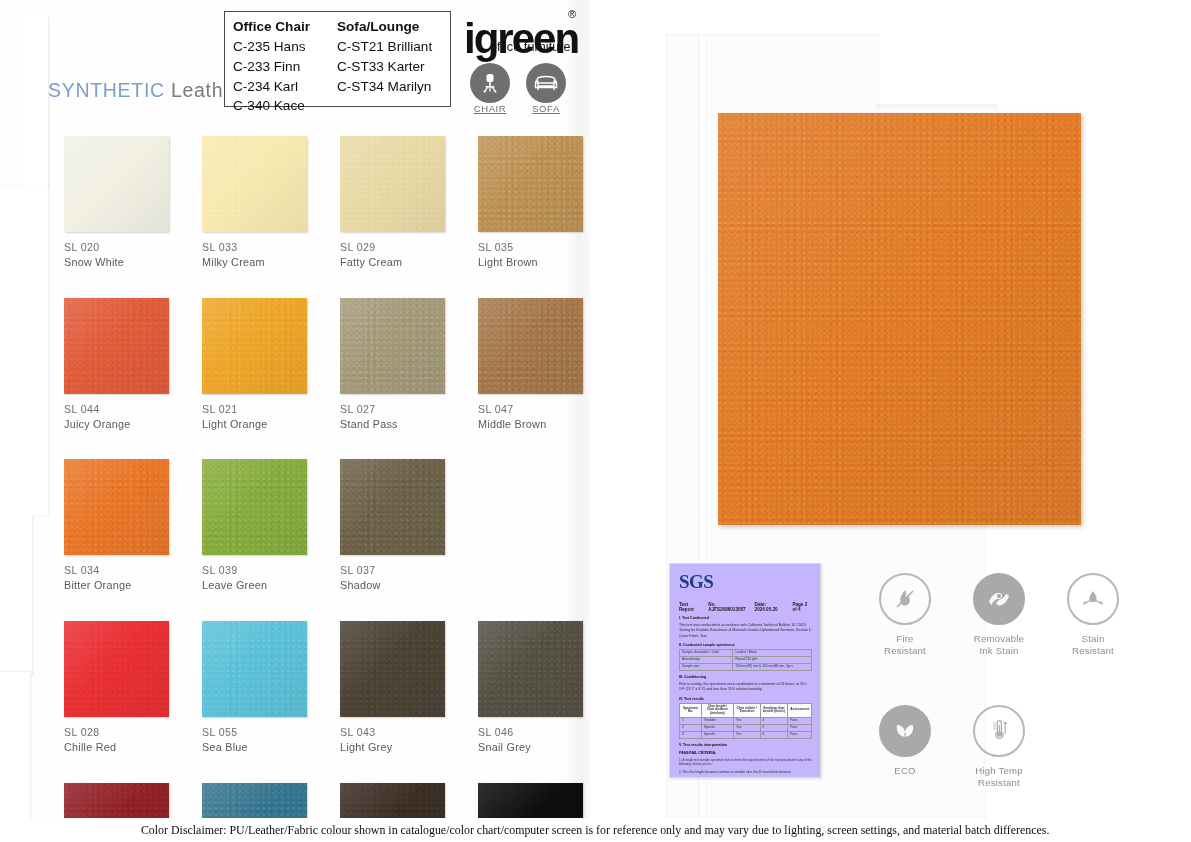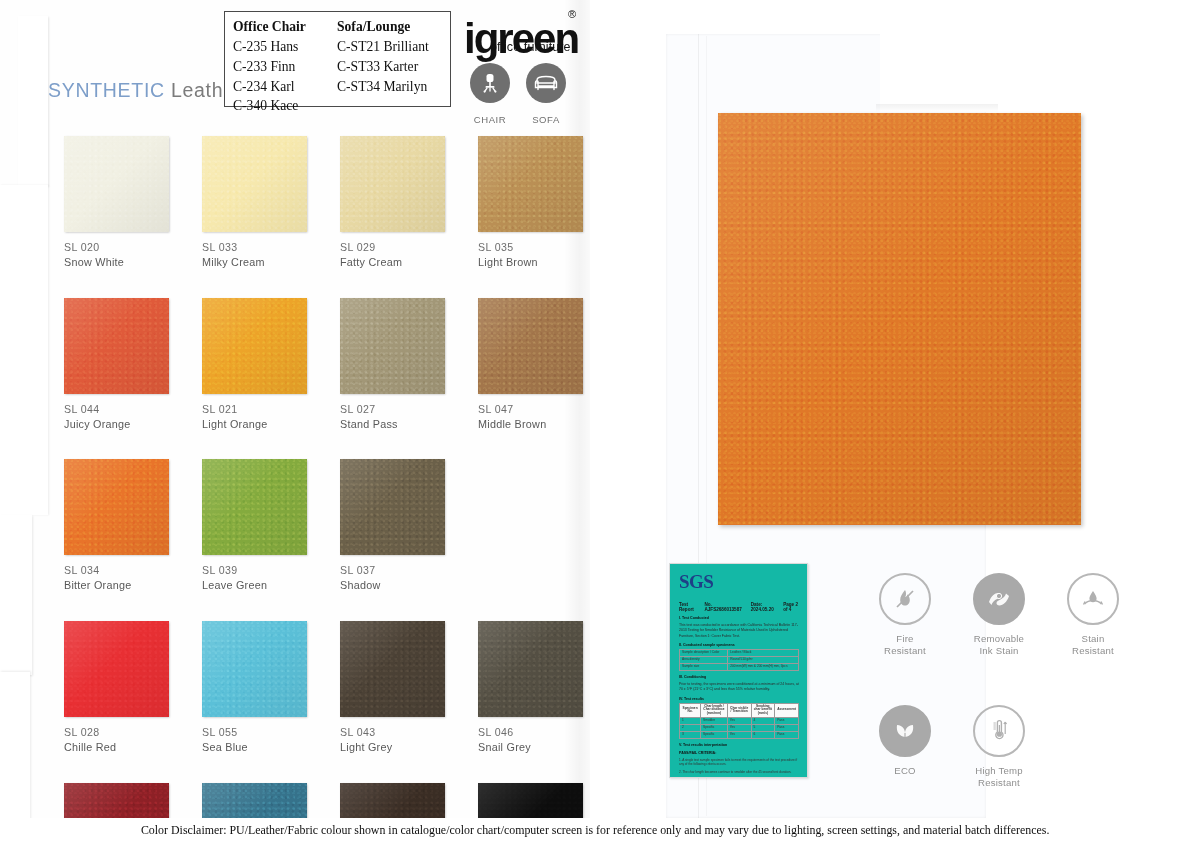--- a/index.html
+++ b/index.html
@@ -59,21 +59,21 @@
   }
   .title .syn{color:#7d9ec9;font-weight:400;}
   .title .leather{color:#7b7b7b;font-weight:400;}
 
   .model-box{
     position:absolute;left:224px;top:11px;width:227px;height:96px;
     border:1.6px solid #4a4a4a;background:#fff;box-sizing:border-box;
     padding:5px 0 0 8px;
   }
   .model-cols{display:flex;}
-  .model-col{font-size:13.6px;color:#111;line-height:1.46;font-family:Liberation Serif, serif;}
+  .model-col{font-size:13.6px;color:#111;line-height:1.46;}
   .model-col.c1{width:104px;}
   .model-col.c2{width:112px;}
   .model-col .hd{font-weight:bold;}
 
   .logo{
     position:absolute;left:464px;top:4px;width:120px;height:56px;
   }
   .logo-word{
     font-family:"Liberation Sans", sans-serif;
     font-size:42px;font-weight:bold;color:#111;letter-spacing:-2px;
@@ -83,21 +83,21 @@
   .logo-sub{
     position:absolute;left:26px;top:36px;font-size:12.5px;color:#111;
     letter-spacing:.1px;font-weight:400;
   }
   .pill-row{position:absolute;left:470px;top:63px;display:flex;gap:16px;}
   .pill{width:40px;display:flex;flex-direction:column;align-items:center;}
   .pill .circ{
     width:40px;height:40px;border-radius:50%;background:#6f6f6f;
     display:flex;align-items:center;justify-content:center;
   }
-  .pill .cap{margin-top:11px;font-size:9.5px;color:#6f6f6f;letter-spacing:.6px;}
+  .pill .cap{margin-top:0;font-size:9.5px;color:#6f6f6f;letter-spacing:.6px;text-decoration:underline;}
 
   
   .grid{position:absolute;left:48px;top:136px;}
   .srow{display:flex;margin-bottom:28.5px;padding-left:16px;}
   .scell{width:107px;margin-right:31px;}
   .swatch{
     width:105px;height:96px;position:relative;
     box-shadow:1.2px 1.2px 2.2px rgba(0,0,0,.30);
   }
   .swatch .tex{
@@ -132,22 +132,22 @@
     background-position:0 0, 2px 3px, 4px 1px;
     mix-blend-mode:overlay;opacity:.9;
   }
   .big-sample .sheen{
     position:absolute;inset:0;
     background:linear-gradient(135deg,rgba(255,255,255,.10),rgba(255,255,255,0) 50%,rgba(0,0,0,.05));
   }
 
   
   .sgs{
-    position:absolute;left:669px;top:563px;width:139px;height:215px;
-    background:#14b8a6;border:1px solid #dadada;
+    position:absolute;left:669px;top:563px;width:152px;height:215px;
+    background:#c4b5fd;border:1px solid #dadada;
     box-shadow:1px 1px 2px rgba(0,0,0,.13);
     overflow:hidden;padding:7px 8px 4px 9px;box-sizing:border-box;
   }
   .sgs-logo{
     font-family:"Liberation Serif", serif;
     font-size:19px;font-weight:bold;color:#1e3f87;letter-spacing:-.5px;
   }
   .sgs-title{
     margin-top:9px;font-size:4.6px;font-weight:bold;color:#1a1a1a;display:flex;gap:9px;
   }

